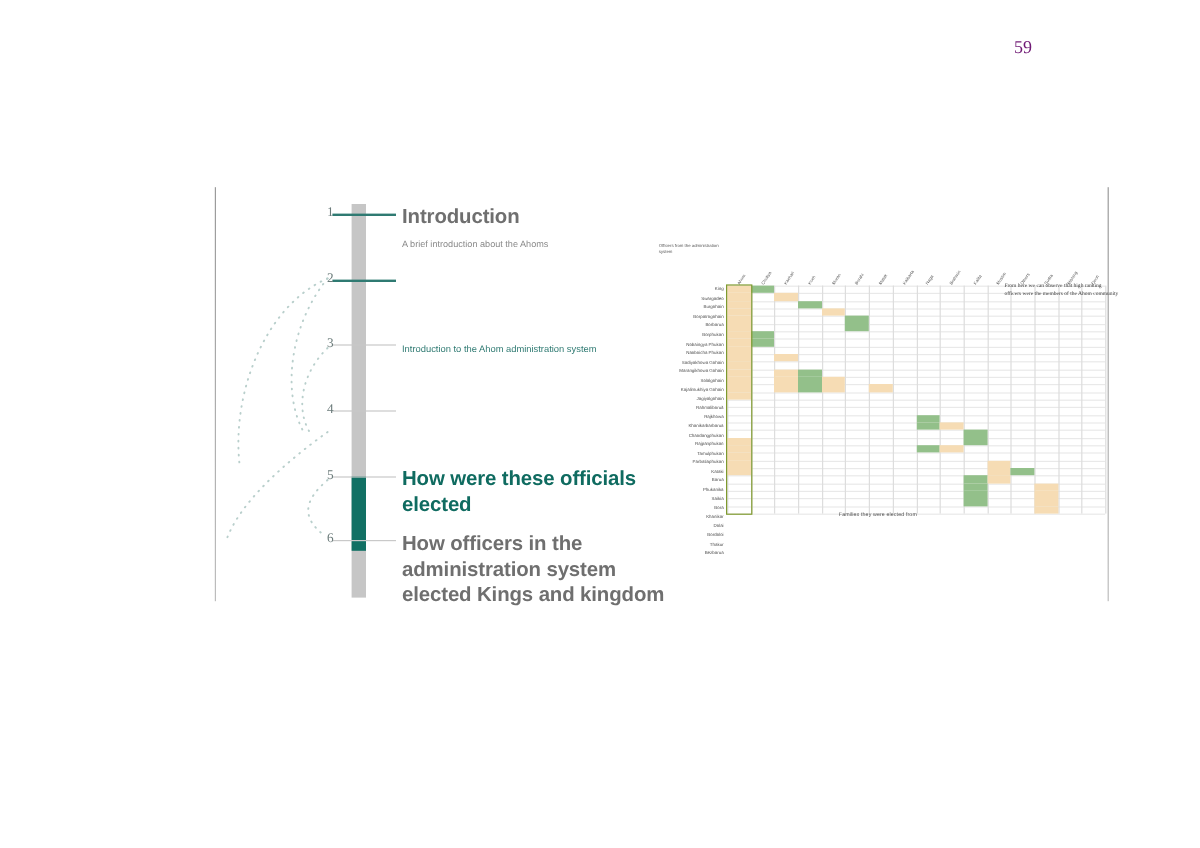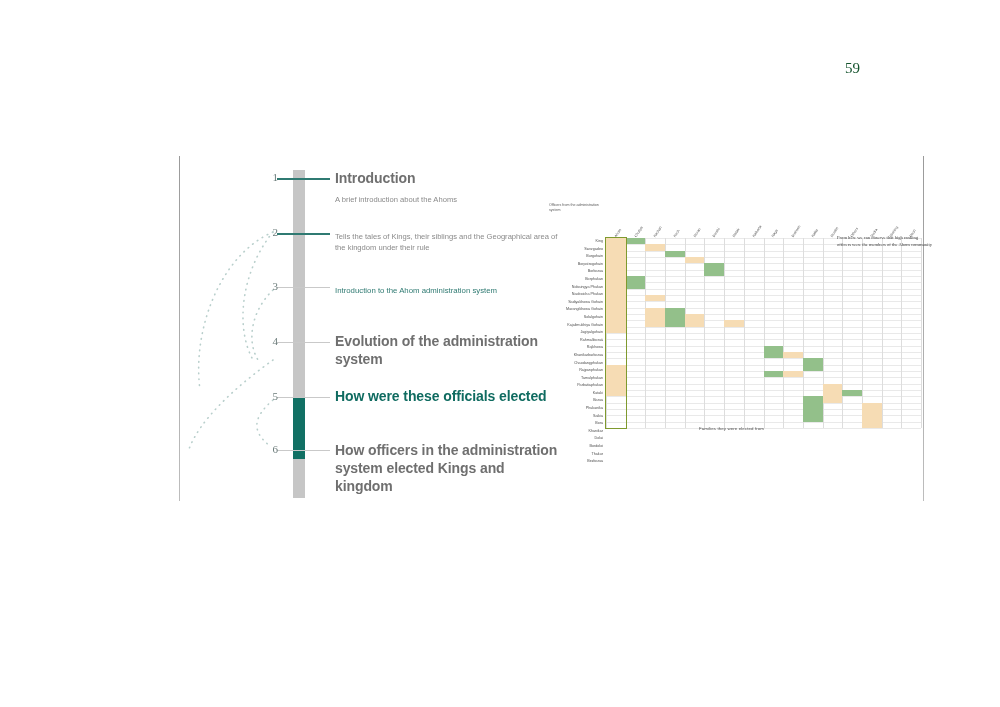--- a/index.html
+++ b/index.html
@@ -12,24 +12,24 @@
   }
   #page {
     position: relative;
     width: 1000px; height: 707px;
     background: #ffffff;
   }
 
   
   .page-number {
     position: absolute;
-    left: 845px; top: 60px;
+    left: 845px; top: 32px;
     font-family: "Liberation Serif", serif;
     font-size: 15px;
-    color: #14532d;
+    color: #701a75;
   }
 
   
   .frame-line {
     position: absolute;
     top: 156px;
     width: 1px; height: 345px;
     background: linear-gradient(to bottom, #9a9a9a, #bdbdbd);
   }
   .frame-left  { left: 179px; }
@@ -64,21 +64,21 @@
     width: 16px;
     text-align: right;
     font-size: 11px;
     color: #6b7b7a;
     font-family: "Liberation Serif", serif;
   }
 
   .entry { position: absolute; left: 335px; width: 230px; }
   .entry h3 {
     margin: 0;
-    font-size: 14px;
+    font-size: 17px;
     font-weight: bold;
     line-height: 1.27;
     letter-spacing: -0.1px;
   }
   .entry h3.gray { color: #6f6f6f; }
   .entry h3.teal { color: #0f6b60; }
   .entry p {
     margin: 6px 0 0 0;
     font-size: 7.6px;
     line-height: 1.45;
@@ -194,31 +194,29 @@
   <div id="timeline-entries">
       <div class="tick accent" style="top: 178px;"></div>
       <div class="tick-num" style="top: 171px;">1</div>
       <div class="entry" style="top: 170px;">
         <h3 class="gray">Introduction</h3>
         <p>A brief introduction about the Ahoms</p>
       </div>
       <div class="tick accent" style="top: 233px;"></div>
       <div class="tick-num" style="top: 226px;">2</div>
       <div class="entry" style="top: 225px;">
-        <p>Tells the tales of Kings, their siblings and the Geographical area of the kingdom under their rule</p>
       </div>
       <div class="tick muted" style="top: 287px;"></div>
       <div class="tick-num" style="top: 280px;">3</div>
       <div class="entry" style="top: 279px;">
         <p class="teal">Introduction to the Ahom administration system</p>
       </div>
       <div class="tick muted" style="top: 342px;"></div>
       <div class="tick-num" style="top: 335px;">4</div>
       <div class="entry" style="top: 333px;">
-        <h3 class="gray">Evolution of the administration system</h3>
       </div>
       <div class="tick muted" style="top: 397px;"></div>
       <div class="tick-num" style="top: 390px;">5</div>
       <div class="entry" style="top: 388px;">
         <h3 class="teal">How were these officials elected</h3>
       </div>
       <div class="tick muted" style="top: 450px;"></div>
       <div class="tick-num" style="top: 443px;">6</div>
       <div class="entry" style="top: 442px;">
         <h3 class="gray">How officers in the administration system elected Kings and kingdom</h3>

